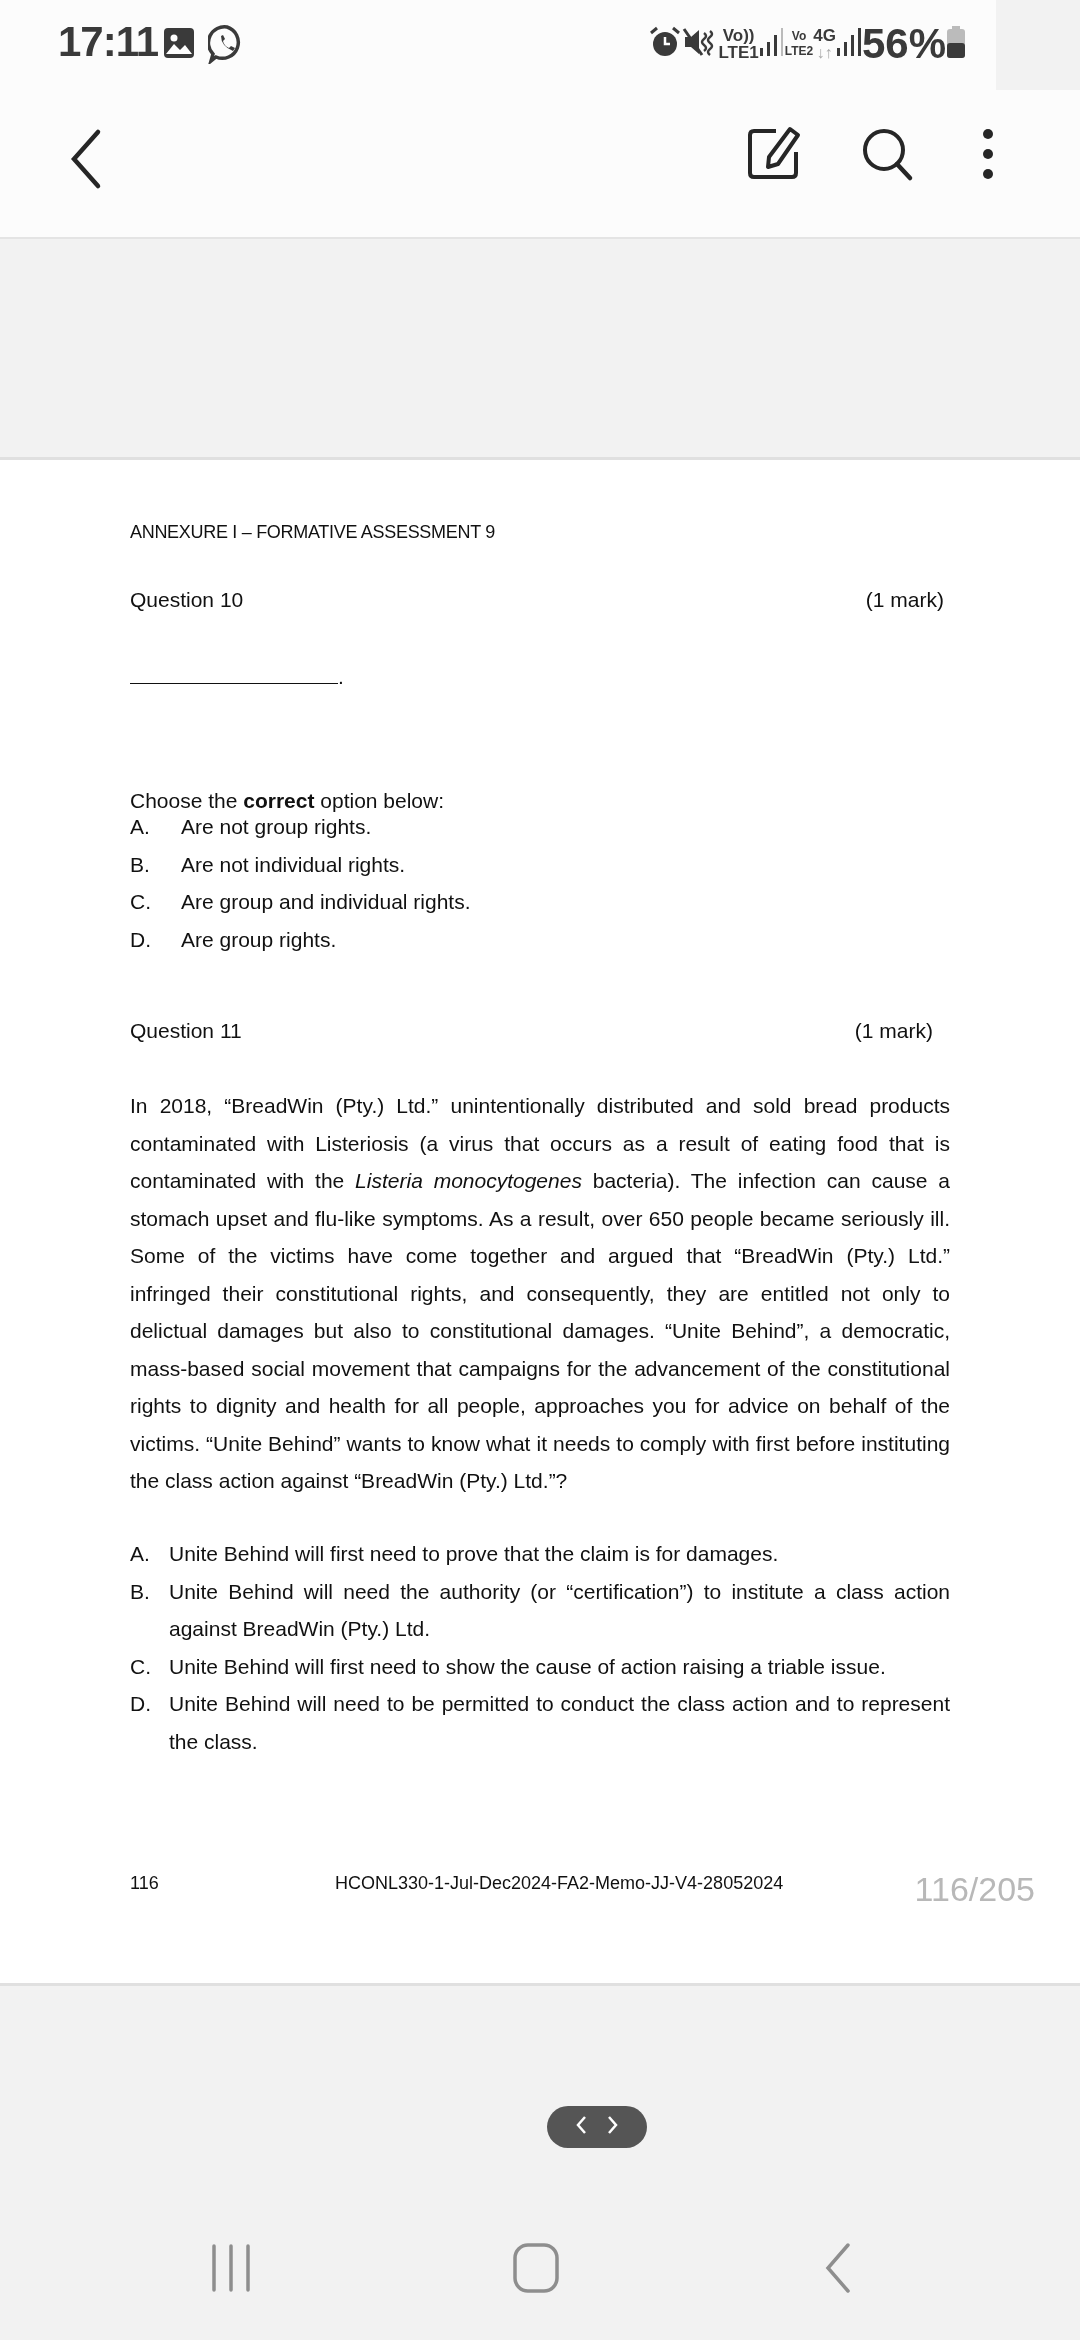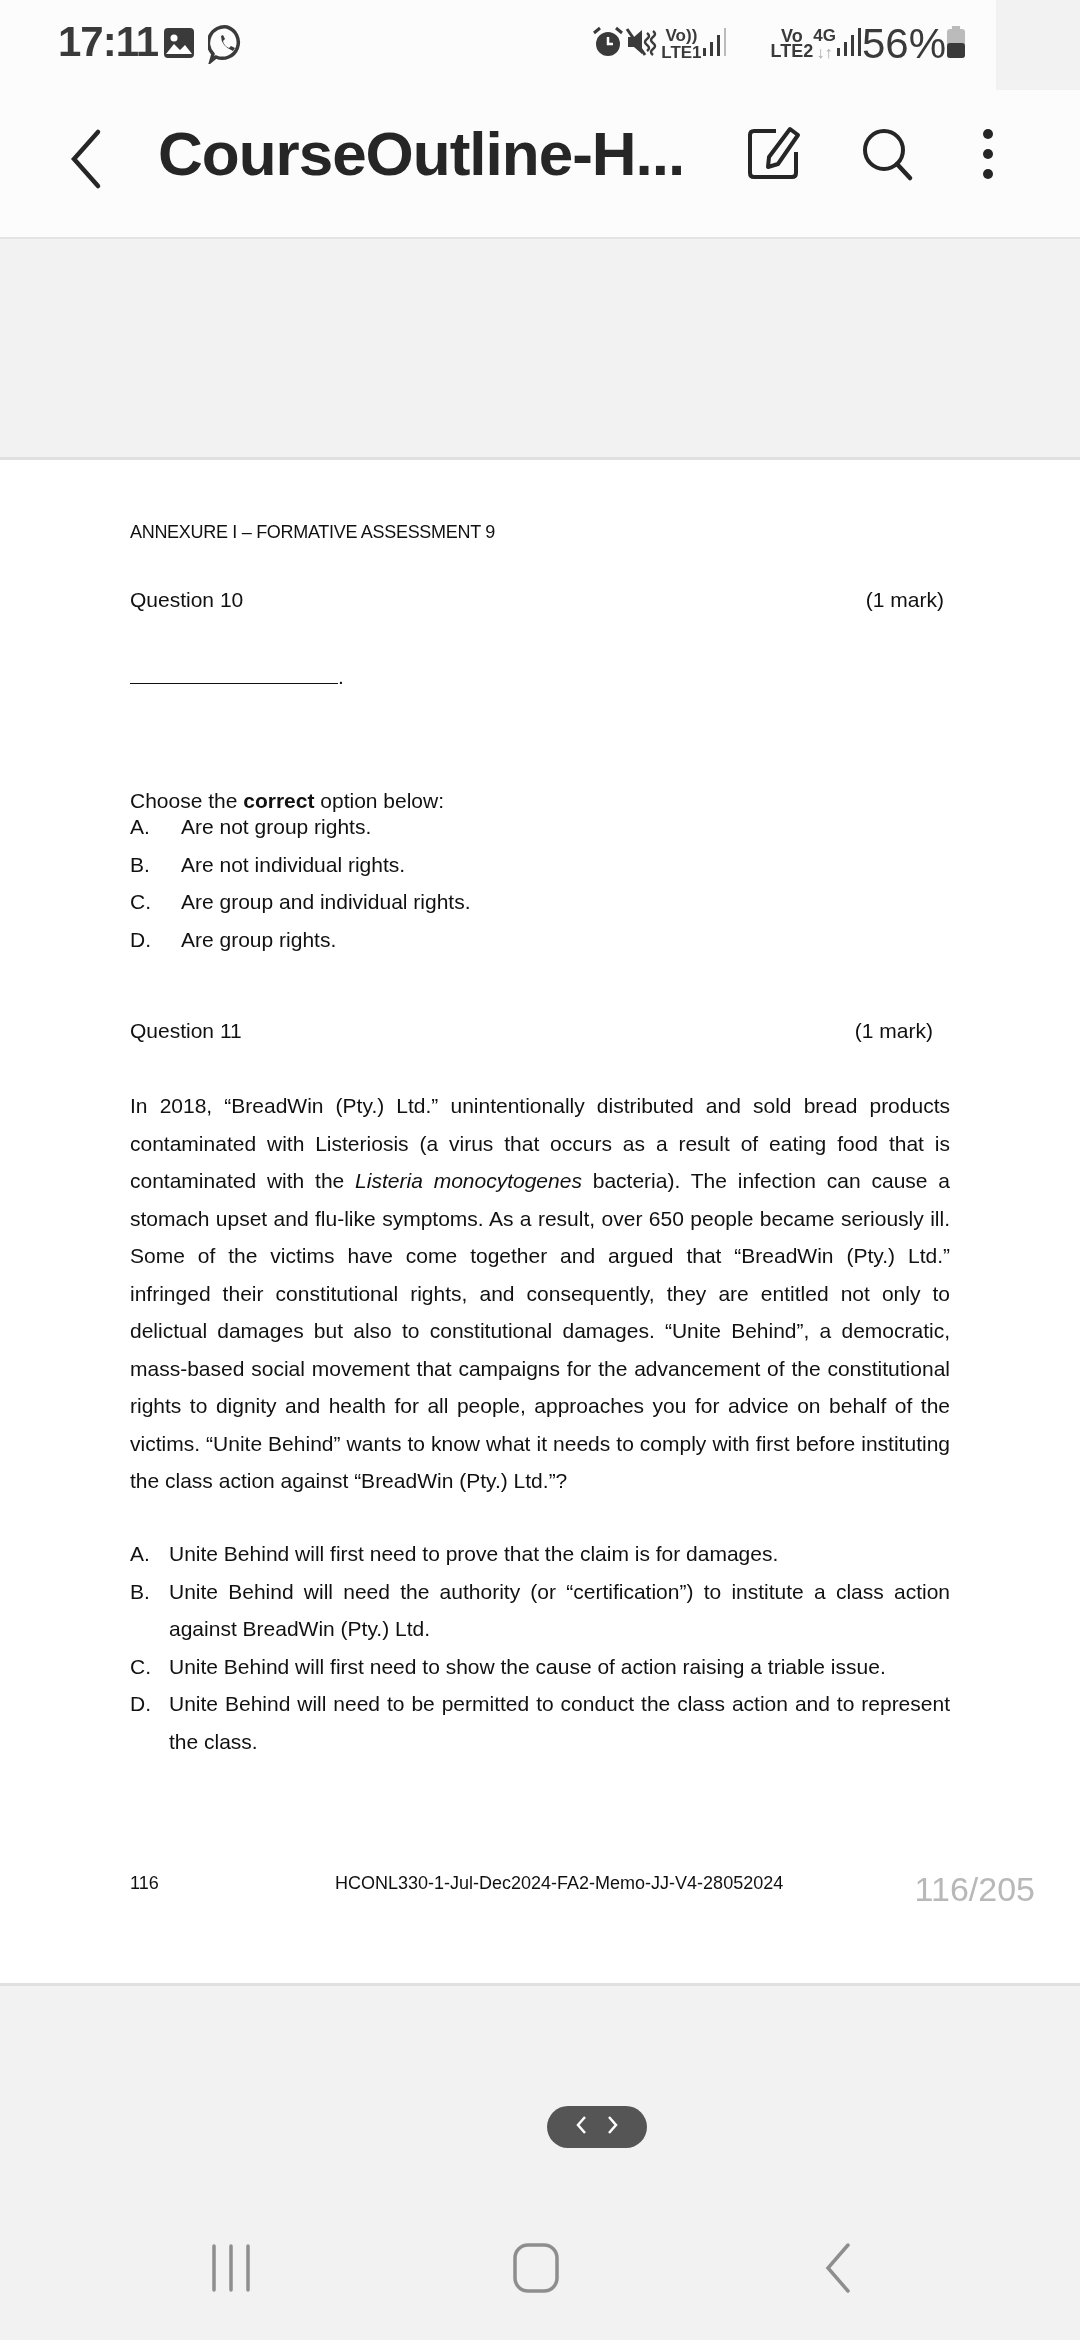--- a/index.html
+++ b/index.html
@@ -1,21 +1,21 @@
 <!DOCTYPE html>
 <html><head>
 <meta charset="utf-8">
 <style>
   html, body { margin:0; padding:0; }
   body { width:1080px; height:2340px; position:relative; overflow:hidden; background:#f2f2f2; font-family:"Liberation Sans", sans-serif; }
   .statusbar { position:absolute; left:0; top:0; width:996px; height:90px; background:#fcfcfc; }
   .sb-time { position:absolute; left:58px; top:18px; font-size:42px; font-weight:bold; color:#3a3a3a; letter-spacing:-1px; }
   .sb-icon { position:absolute; top:24px; }
   .sb-right { position:absolute; right:30px; top:14px; height:60px; display:flex; align-items:center; color:#3a3a3a; }
-  .sb-battery-pct { font-size:42px; font-weight:normal; color:#3a3a3a; }
+  .sb-battery-pct { font-size:42px; font-weight:bold; color:#3a3a3a; }
   .net-txt { font-size:17px; font-weight:bold; line-height:17px; text-align:center; color:#3a3a3a; }
   .appbar { position:absolute; left:0; top:90px; width:1080px; height:147px; background:#fcfcfc; border-bottom:2px solid #e4e4e4; }
   .appbar .back { position:absolute; left:66px; top:38px; }
   .appbar .title { position:absolute; left:158px; top:28px; font-size:62px; font-weight:bold; color:#262626; letter-spacing:-1px; white-space:nowrap; }
   .appbar .btn { position:absolute; top:36px; }
   .gray-band { position:absolute; left:0; top:239px; width:1080px; height:218px; background:#f2f2f2; border-bottom:3px solid #e0e0e0; }
   .page { position:absolute; left:0; top:460px; width:1080px; height:1523px; background:#ffffff; border-bottom:3px solid #e0e0e0; }
   .doc { position:absolute; left:130px; width:820px; color:#111; }
   .annex { top:62px; font-size:18px; letter-spacing:-0.3px; }
   .qhead { font-size:21px; font-weight:normal; display:flex; justify-content:space-between; }
@@ -71,21 +71,21 @@
       <div>LTE1</div>
     </div>
     <span>
       <svg width="26" height="32" viewBox="0 0 26 32">
           <rect x="1" y="22" width="3" height="8" fill="#3a3a3a"></rect>
           <rect x="8" y="16" width="3" height="14" fill="#3a3a3a"></rect>
           <rect x="15" y="9" width="3" height="21" fill="#3a3a3a"></rect>
           <rect x="22" y="2" width="2" height="28" fill="#bbb"></rect>
         </svg>
     </span>
-    <div class="net-txt" style="font-size:18px; line-height:15px;margin-left:43px;">
+    <div class="net-txt" style="font-size:12px; line-height:15px;">
       <div>Vo</div>
       <div>LTE2</div>
     </div>
     <div class="net-txt">
       <div>4G</div>
       <div style="color:#aaa; font-size:16px;">↓↑</div>
     </div>
     <span>
       <svg width="26" height="32" viewBox="0 0 26 32">
           <rect x="1" y="22" width="3" height="8" fill="#3a3a3a"></rect>
@@ -104,21 +104,20 @@
     </span>
   </div>
 </div>
 
 <div class="appbar">
   <span class="back">
     <svg width="40" height="62" viewBox="0 0 40 62">
         <path d="M32 4 L8 31 L32 58" stroke="#262626" stroke-width="4.5" fill="none" stroke-linecap="round"></path>
       </svg>
   </span>
-  <div class="title">CourseOutline-H...</div>
   <span class="btn" style="left:746px;">
     <svg width="56" height="56" viewBox="0 0 56 56">
         <path d="M30 5 H8 Q4 5 4 9 V47 Q4 51 8 51 H46 Q50 51 50 47 V26" stroke="#262626" stroke-width="4" fill="none"></path>
         <path d="M44 3 L52 9 L32 38 L22 41 L23 31 Z" stroke="#262626" stroke-width="4" fill="none" stroke-linejoin="round"></path>
       </svg>
   </span>
   <span class="btn" style="left:860px;">
     <svg width="56" height="56" viewBox="0 0 56 56">
         <circle cx="24" cy="24" r="19" stroke="#262626" stroke-width="4" fill="none"></circle>
         <path d="M37 38 L50 52" stroke="#262626" stroke-width="4.5" stroke-linecap="round"></path>

